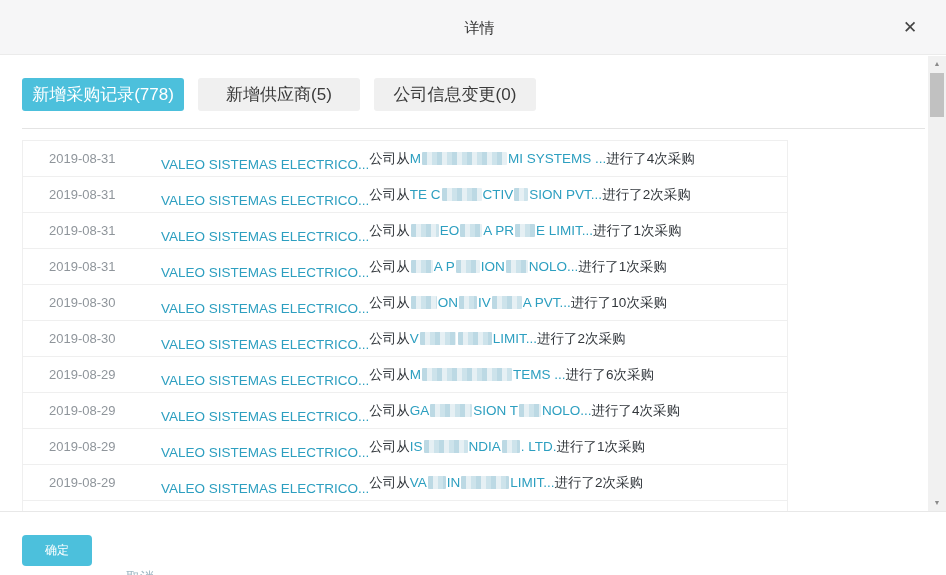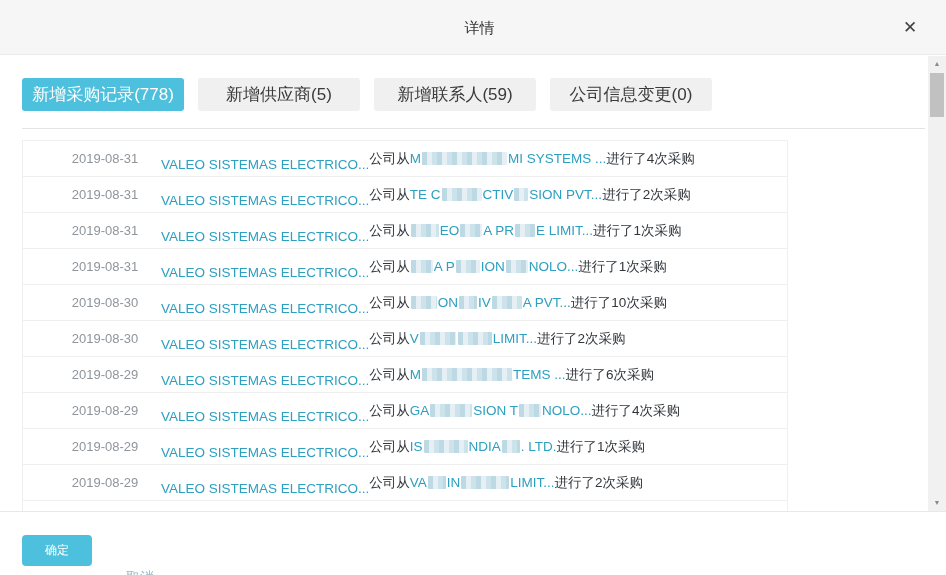--- a/index.html
+++ b/index.html
@@ -31,21 +31,21 @@
     font-family:"Liberation Sans", sans-serif;
   }
   .tab.active { background:#4cc0dc; color:#ffffff; }
   .divider {
     position:absolute; top:128px; left:22px; width:903px; height:1px;
     background:#e4e4e4;
   }
   
   .table {
     position:absolute; top:140px; left:22px; width:766px; height:371px;
-    overflow:hidden; border:1px solid #efefef; border-bottom:none;text-align:center;
+    overflow:hidden; border:1px solid #efefef; border-bottom:none;
   }
   .row {
     height:36px; border-bottom:1px solid #efefef;
     display:flex; align-items:center; white-space:nowrap; overflow:hidden;
   }
   .cell-date { flex:none; width:138px; padding-left:26px; color:#8f959b; font-size:13px; }
   .cell-main { display:flex; align-items:center; font-size:13.5px; white-space:nowrap; }
   .link { color:#2d9fc0; text-decoration:none; cursor:pointer;margin-top:11px; }
   .dark { color:#32373c; }
   .seg-t { color:#2d9fc0; }
@@ -93,21 +93,20 @@
 <body>
 
 <div class="dlg-header">
   <div class="dlg-title">详情</div>
   <button class="dlg-close">✕</button>
 </div>
 
 <div class="tabs" id="tabs">
     <button class="tab active">新增采购记录(778)</button>
     <button class="tab">新增供应商(5)</button>
-    <button class="tab">新增联系人(59)</button>
     <button class="tab">公司信息变更(0)</button>
   </div>
 
 <div class="divider"></div>
 
 <div class="table" id="rows">
     <div class="row">
       <span class="cell-date">2019-08-31</span>
       <span class="cell-main">
         <a class="link">VALEO SISTEMAS ELECTRICO...</a>

